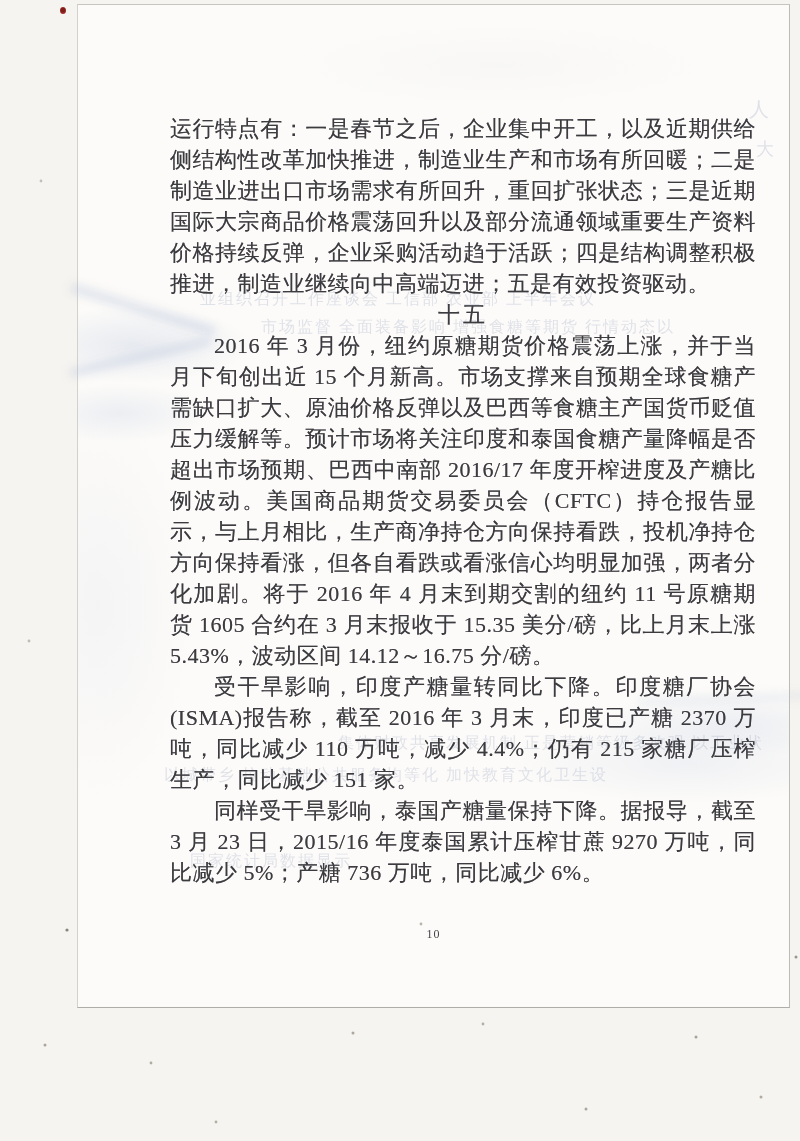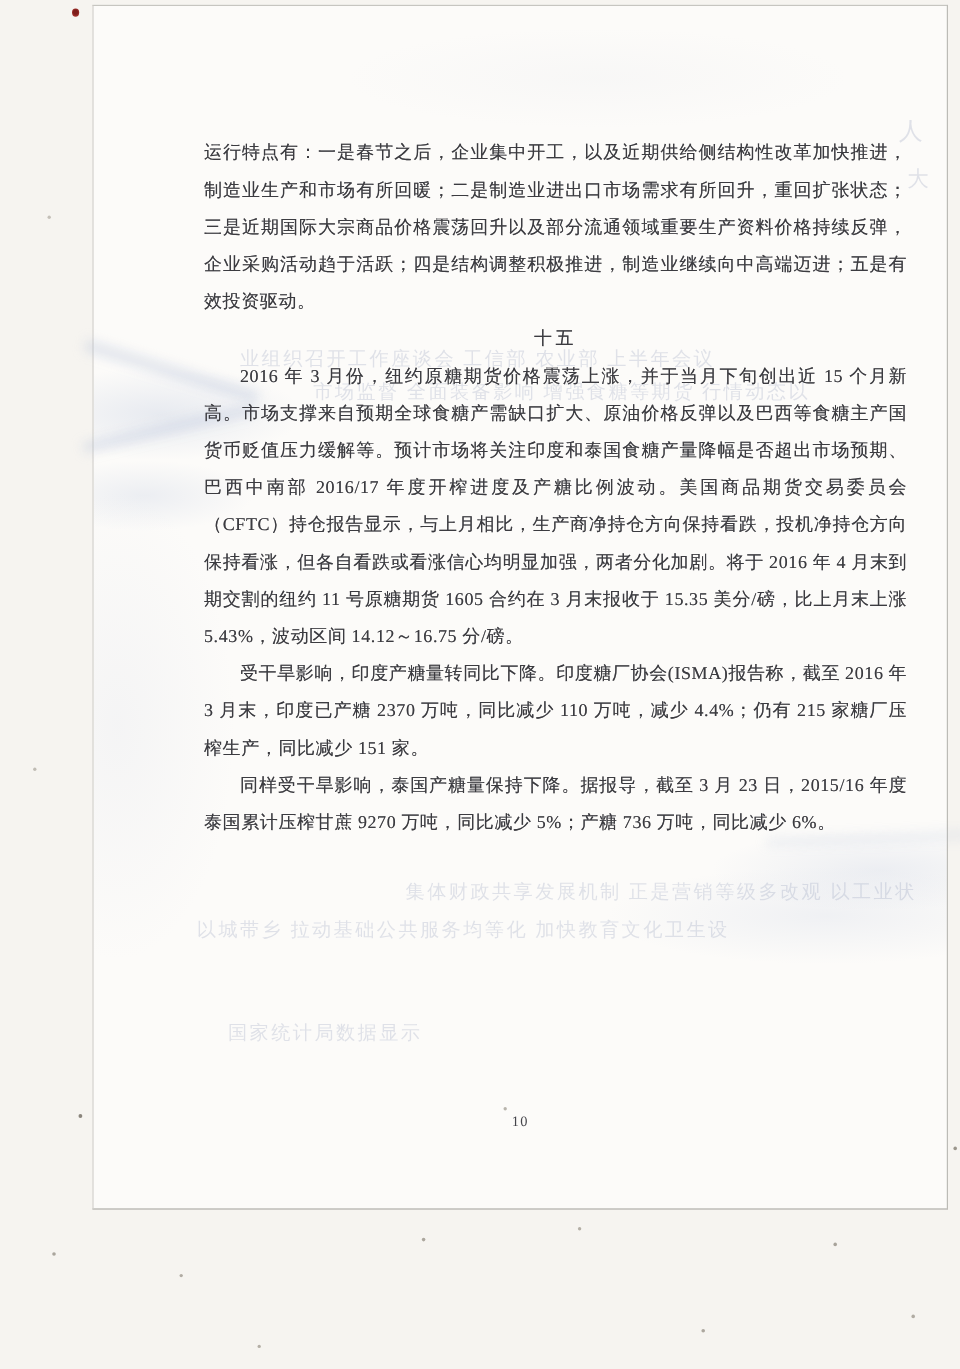--- a/index.html
+++ b/index.html
@@ -43,21 +43,21 @@
     opacity:.22;
     filter:blur(.6px);
     font-size:16px;
     letter-spacing:2px;
     white-space:nowrap;
     overflow:hidden;
     pointer-events:none;
   }
   .body-text{
     position:absolute;left:92px;top:108px;width:586px;
-    font-size:15px;line-height:31px;
+    font-size:22px;line-height:31px;
     color:#3b3b40;
     text-shadow:0 0 .5px rgba(59,59,64,.6);
     letter-spacing:.5px;
     text-align:justify;
   }
   .body-text p{margin:0;}
   .body-text p.indent{text-indent:2em;}
   .body-text p.heading{text-align:center;text-indent:0;letter-spacing:3px;}
   .page-number{
     position:absolute;left:0;right:0;top:922px;

